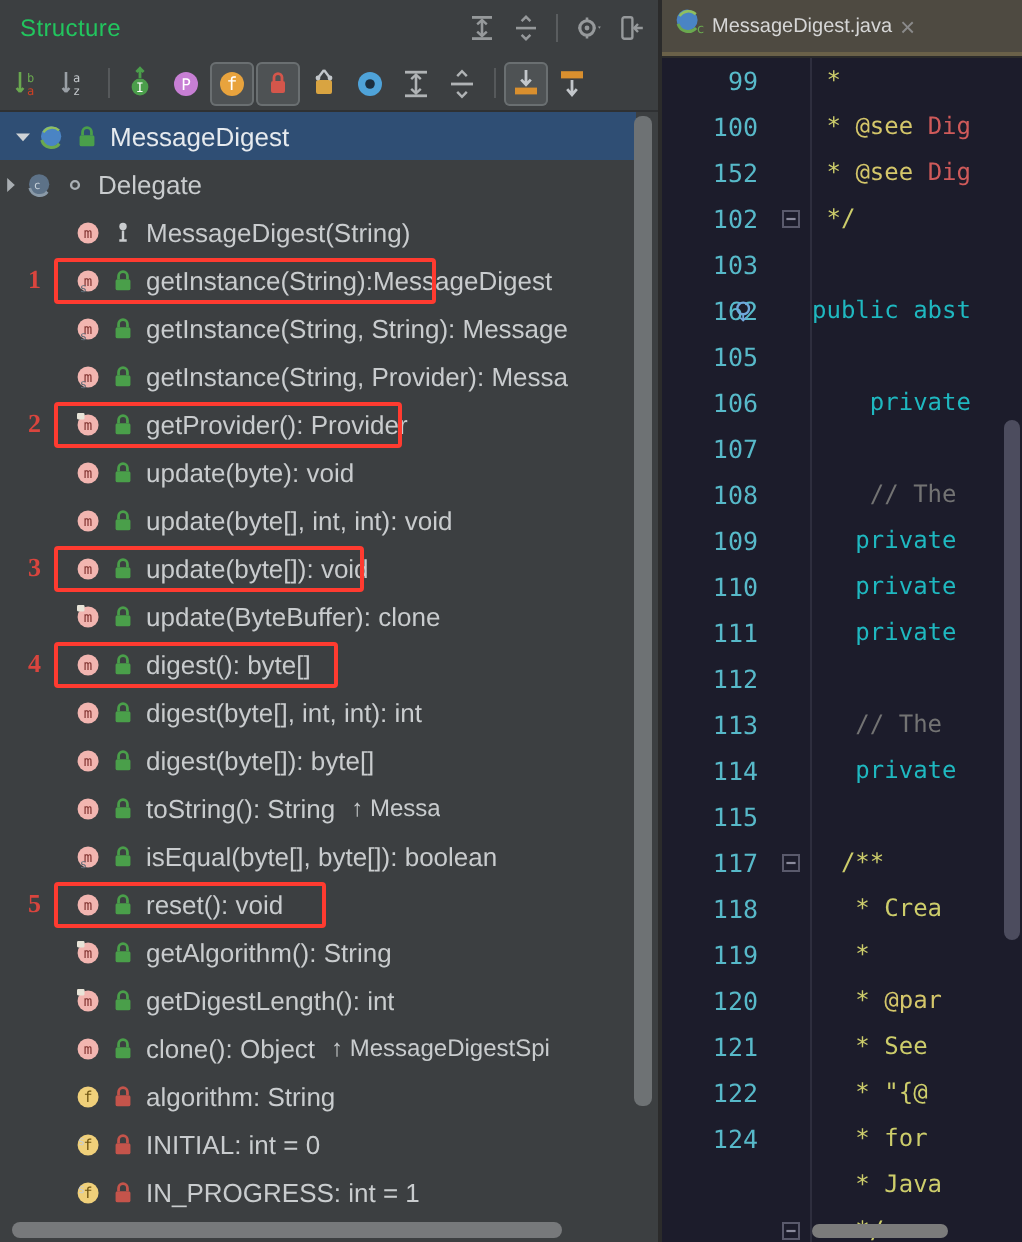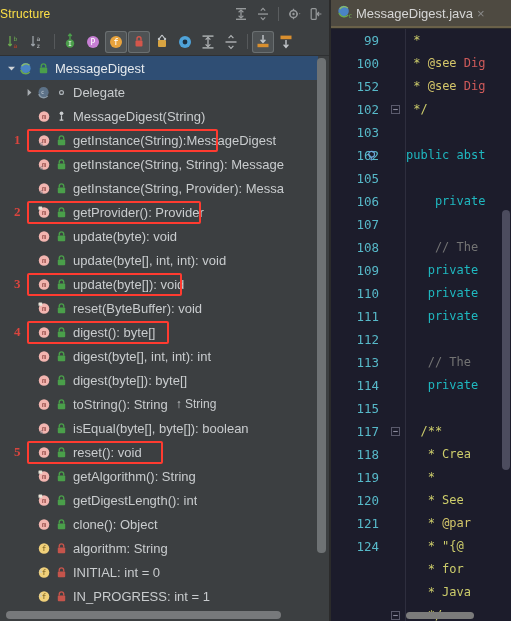--- a/index.html
+++ b/index.html
@@ -15,21 +15,21 @@
   #structure-panel{
     position:absolute;left:0;top:0;width:330px;height:621px;
     background:#3c3f41;box-sizing:border-box;
   }
   .st-header{
     position:absolute;left:0;top:0;width:330px;height:28px;
     background:#3c3f41;border-bottom:1px solid #2f3133;
     display:flex;align-items:center;
   }
   .st-title{
-    color:#fde047;font-size:12px;letter-spacing:.2px;
+    color:#22c55e;font-size:12px;padding-left:10px;letter-spacing:.2px;
     white-space:nowrap;
   }
   .st-header-tools{
     position:absolute;right:4px;top:0;height:28px;display:flex;align-items:center;gap:2px;
   }
   .hdr-ico{
     width:20px;height:20px;display:flex;align-items:center;justify-content:center;
     opacity:.78;
   }
   .hdr-sep{width:1px;height:14px;background:#5a5d5f;margin:0 3px;}
@@ -97,21 +97,21 @@
   .ed-tabbar{
     position:absolute;left:0;top:0;width:180px;height:28px;
     background:#3c3f41;border-bottom:1px solid #2b2b2b;
   }
   .ed-tab{
     position:absolute;left:0;top:0;height:28px;
     background:#4e4a41;border-bottom:2px solid #6a6149;
     display:flex;align-items:center;padding:0 6px;box-sizing:border-box;
     width:180px;
   }
-  .ed-tab .tname{color:#d6d6d6;font-size:13px;padding-left:4px;white-space:nowrap;}
+  .ed-tab .tname{color:#d6d6d6;font-size:10px;padding-left:4px;white-space:nowrap;}
   .ed-tab .tclose{color:#8a8a8a;font-size:13px;margin-left:4px;}
 
   .ed-body{
     position:absolute;left:0;top:29px;width:180px;height:592px;background:#1c1c2b;
     font-family:"DejaVu Sans Mono", monospace;font-size:12px;
   }
   .gutter{
     position:absolute;left:0;top:0;width:56px;height:592px;background:#1c1c2b;
   }
   .fold-strip{
@@ -287,21 +287,21 @@
             </svg>
           </span>
           <span class="ico" style="margin-left: 3px;">
             <svg width="13" height="13" viewBox="0 0 14 14">
               <rect x="3" y="6" width="8" height="6" rx="1" fill="#4a9f4a"></rect>
               <path d="M4.6 6 V4.4 a2.4 2.4 0 0 1 4.8 0 V6" fill="none" stroke="#4a9f4a" stroke-width="1.5"></path>
             </svg>
           </span>
           <span class="lbl">MessageDigest</span>
         </div>
-        <div class="row" style="padding-left: 24px;">
+        <div class="row" style="">
           <span class="arrow">
             <svg width="11" height="11" viewBox="0 0 11 11">
               <path d="M3.6 2 L7.4 5.5 L3.6 9 Z" fill="#a9aeb2"></path>
             </svg>
           </span>
           <span class="ico">
             <svg width="15" height="15" viewBox="0 0 16 16">
               <circle cx="7" cy="7.6" r="5.4" fill="#5d7288"></circle>
               <path d="M2 9.6 a5.4 5.4 0 0 0 9.4 2" fill="none" stroke="#8a9aa8" stroke-width="1.5"></path>
               <text x="6" y="10" font-size="6" fill="#c9d2da" text-anchor="middle" font-family="monospace">c</text>
@@ -455,21 +455,21 @@
               <text x="7.5" y="10.6" font-size="7.5" fill="#7d2f2c" text-anchor="middle" font-family="monospace">m</text>
               <rect x="1.6" y="1.6" width="4" height="3.4" rx="0.6" fill="#e8e4d8"></rect>
             </svg>
           </span>
           <span class="ico" style="margin-left: 3px;">
             <svg width="13" height="13" viewBox="0 0 14 14">
               <rect x="3" y="6" width="8" height="6" rx="1" fill="#4a9f4a"></rect>
               <path d="M4.6 6 V4.4 a2.4 2.4 0 0 1 4.8 0 V6" fill="none" stroke="#4a9f4a" stroke-width="1.5"></path>
             </svg>
           </span>
-          <span class="lbl">reset(ByteBuffer): void</span>
+          <span class="lbl">update(ByteBuffer): clone</span>
         </div>
         <div class="row" style="padding-left: 24px;">
           <span class="arrow"></span>
           <span class="ico">
             <svg width="15" height="15" viewBox="0 0 16 16">
               <circle cx="7.5" cy="8" r="5.6" fill="#f2b5b0"></circle>
               <text x="7.5" y="10.6" font-size="7.5" fill="#7d2f2c" text-anchor="middle" font-family="monospace">m</text>
             </svg>
           </span>
           <span class="ico" style="margin-left: 3px;">
@@ -520,21 +520,21 @@
               <text x="7.5" y="10.6" font-size="7.5" fill="#7d2f2c" text-anchor="middle" font-family="monospace">m</text>
             </svg>
           </span>
           <span class="ico" style="margin-left: 3px;">
             <svg width="13" height="13" viewBox="0 0 14 14">
               <rect x="3" y="6" width="8" height="6" rx="1" fill="#4a9f4a"></rect>
               <path d="M4.6 6 V4.4 a2.4 2.4 0 0 1 4.8 0 V6" fill="none" stroke="#4a9f4a" stroke-width="1.5"></path>
             </svg>
           </span>
           <span class="lbl">toString(): String</span>
-          <span class="lbl ovr" style="padding-left: 8px; font-size: 12px;">↑ String</span>
+          <span class="lbl ovr" style="padding-left: 8px; font-size: 12px;">↑ Messa</span>
         </div>
         <div class="row" style="padding-left: 24px;">
           <span class="arrow"></span>
           <span class="ico">
             <svg width="15" height="15" viewBox="0 0 16 16">
               <circle cx="7.5" cy="8" r="5.6" fill="#f2b5b0"></circle>
               <text x="7.5" y="10.6" font-size="7.5" fill="#7d2f2c" text-anchor="middle" font-family="monospace">m</text>
               <text x="3" y="14" font-size="6.5" fill="#5f6d78" font-family="monospace">s</text>
             </svg>
           </span>
@@ -604,20 +604,21 @@
               <text x="7.5" y="10.6" font-size="7.5" fill="#7d2f2c" text-anchor="middle" font-family="monospace">m</text>
             </svg>
           </span>
           <span class="ico" style="margin-left: 3px;">
             <svg width="13" height="13" viewBox="0 0 14 14">
               <rect x="3" y="6" width="8" height="6" rx="1" fill="#4a9f4a"></rect>
               <path d="M4.6 6 V4.4 a2.4 2.4 0 0 1 4.8 0 V6" fill="none" stroke="#4a9f4a" stroke-width="1.5"></path>
             </svg>
           </span>
           <span class="lbl">clone(): Object</span>
+          <span class="lbl ovr" style="padding-left: 8px; font-size: 12px;">↑ MessageDigestSpi</span>
         </div>
         <div class="row" style="padding-left: 24px;">
           <span class="arrow"></span>
           <span class="ico">
             <svg width="15" height="15" viewBox="0 0 16 16">
               <circle cx="7.5" cy="8" r="5.6" fill="#f0d07a"></circle>
               <text x="7.5" y="10.8" font-size="8" fill="#6e5413" text-anchor="middle" font-family="monospace">f</text>
             </svg>
           </span>
           <span class="ico" style="margin-left: 3px;">
@@ -720,20 +721,21 @@
           <div class="lnum">111</div>
           <div class="lnum">112</div>
           <div class="lnum">113</div>
           <div class="lnum">114</div>
           <div class="lnum">115</div>
           <div class="lnum">117</div>
           <div class="lnum">118</div>
           <div class="lnum">119</div>
           <div class="lnum">120</div>
           <div class="lnum">121</div>
+          <div class="lnum">122</div>
           <div class="lnum">124</div>
         </div>
       <div class="fold-strip" id="foldstrip">
           <div class="cline" style="position: relative;"></div>
           <div class="cline" style="position: relative;"></div>
           <div class="cline" style="position: relative;"></div>
           <div class="cline" style="position: relative;"><svg width="9" height="9" style="position:absolute;left:4px;top:7px" viewBox="0 0 9 9">
               <rect x="0.5" y="0.5" width="8" height="8" fill="none" stroke="#5a5a6c"></rect>
               <path d="M2.2 4.5 H6.8" stroke="#8a8a9c" stroke-width="1.1"></path>
             </svg></div>
@@ -783,22 +785,22 @@
           <div class="cline"><span class="k-kw">   private</span></div>
           <div class="cline"><span class="k-kw">   private</span></div>
           <div class="cline"><span class="k-kw">   private</span></div>
           <div class="cline"></div>
           <div class="cline"><span class="k-cmt2">   // The</span></div>
           <div class="cline"><span class="k-kw">   private</span></div>
           <div class="cline"></div>
           <div class="cline"><span class="k-cmt">  /**</span></div>
           <div class="cline"><span class="k-cmt">   * Crea</span></div>
           <div class="cline"><span class="k-cmt">   *</span></div>
+          <div class="cline"><span class="k-cmt">   * </span><span class="k-tag">@par</span></div>
           <div class="cline"><span class="k-cmt">   * See</span></div>
-          <div class="cline"><span class="k-cmt">   * </span><span class="k-tag">@par</span></div>
           <div class="cline"><span class="k-cmt">   * "{@</span></div>
           <div class="cline"><span class="k-cmt">   * for</span></div>
           <div class="cline"><span class="k-cmt">   * Java</span></div>
           <div class="cline"><span class="k-cmt">   */</span></div>
         </div>
     </div>
 
     <div class="ed-vscroll">
       <div class="ed-vthumb" style="top:180px;height:260px;"></div>
     </div>

